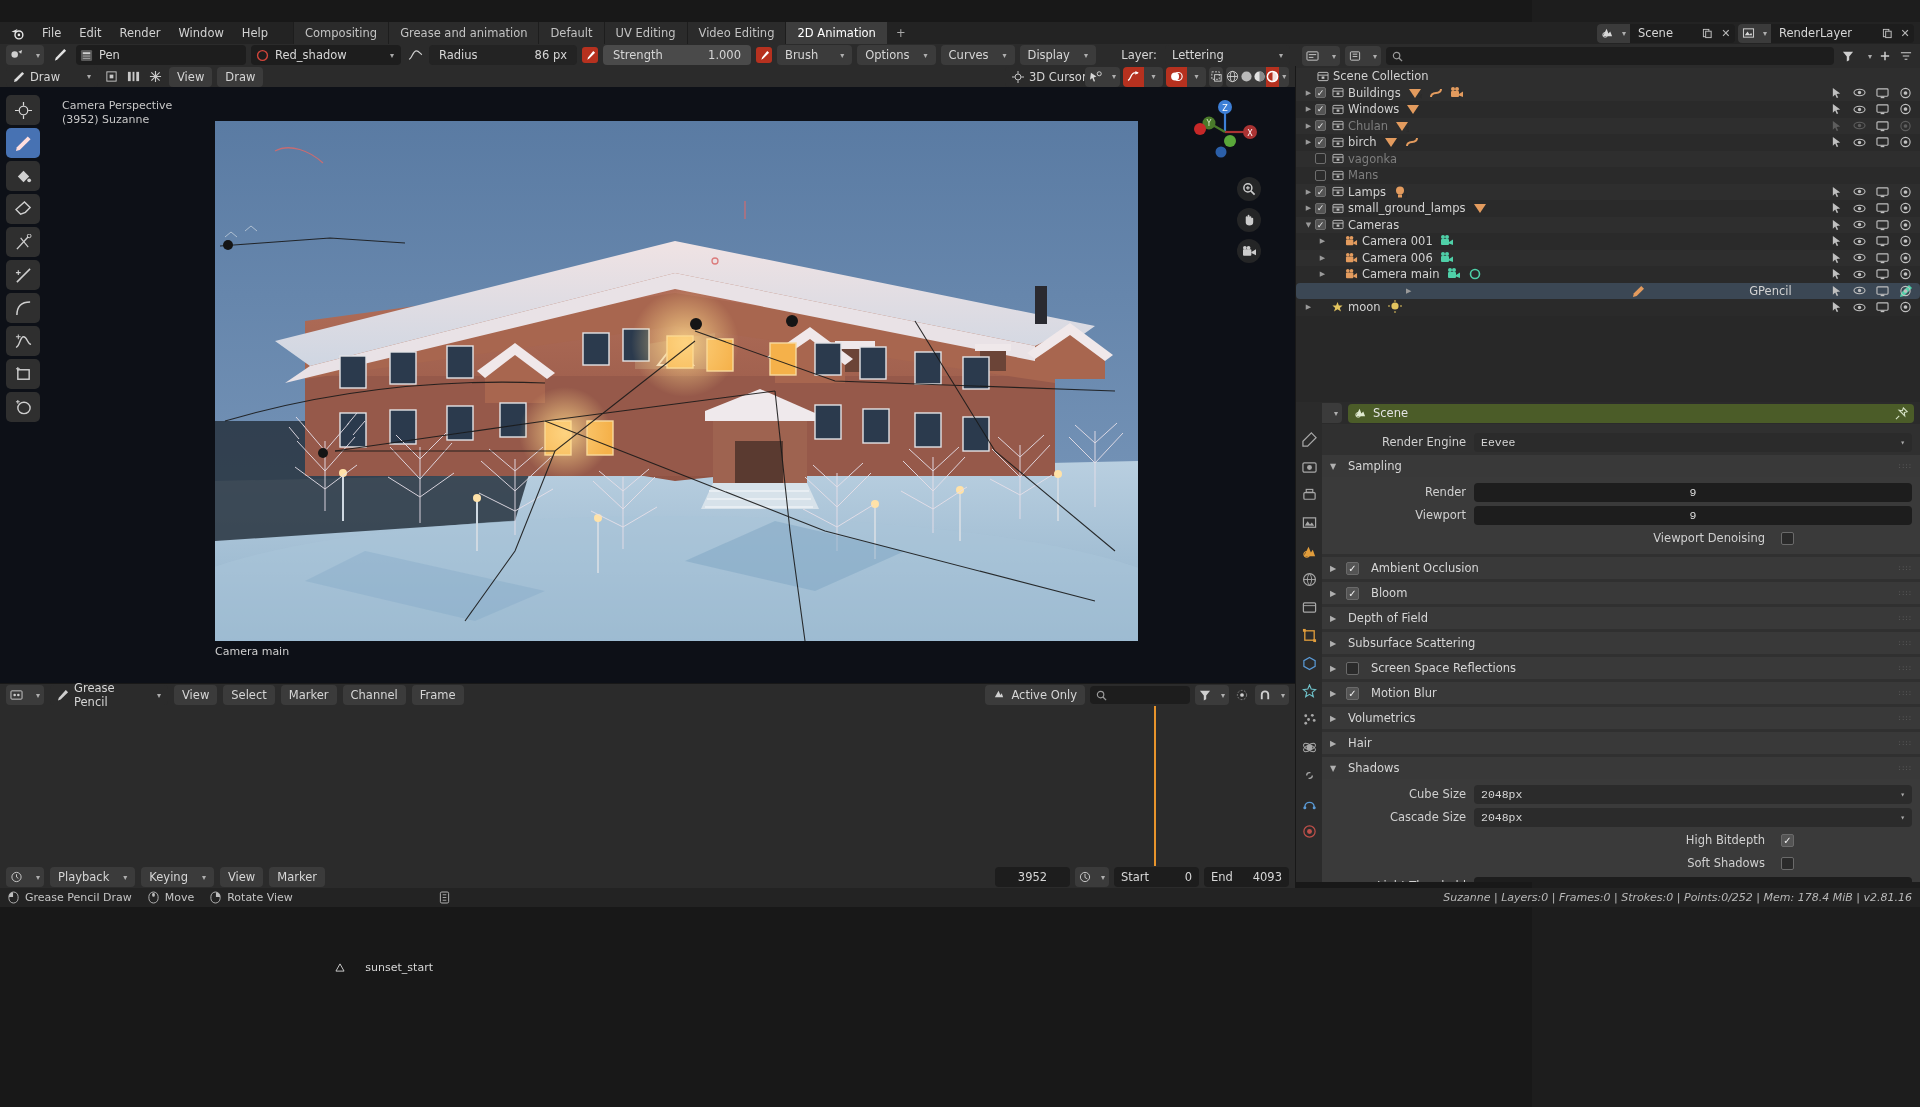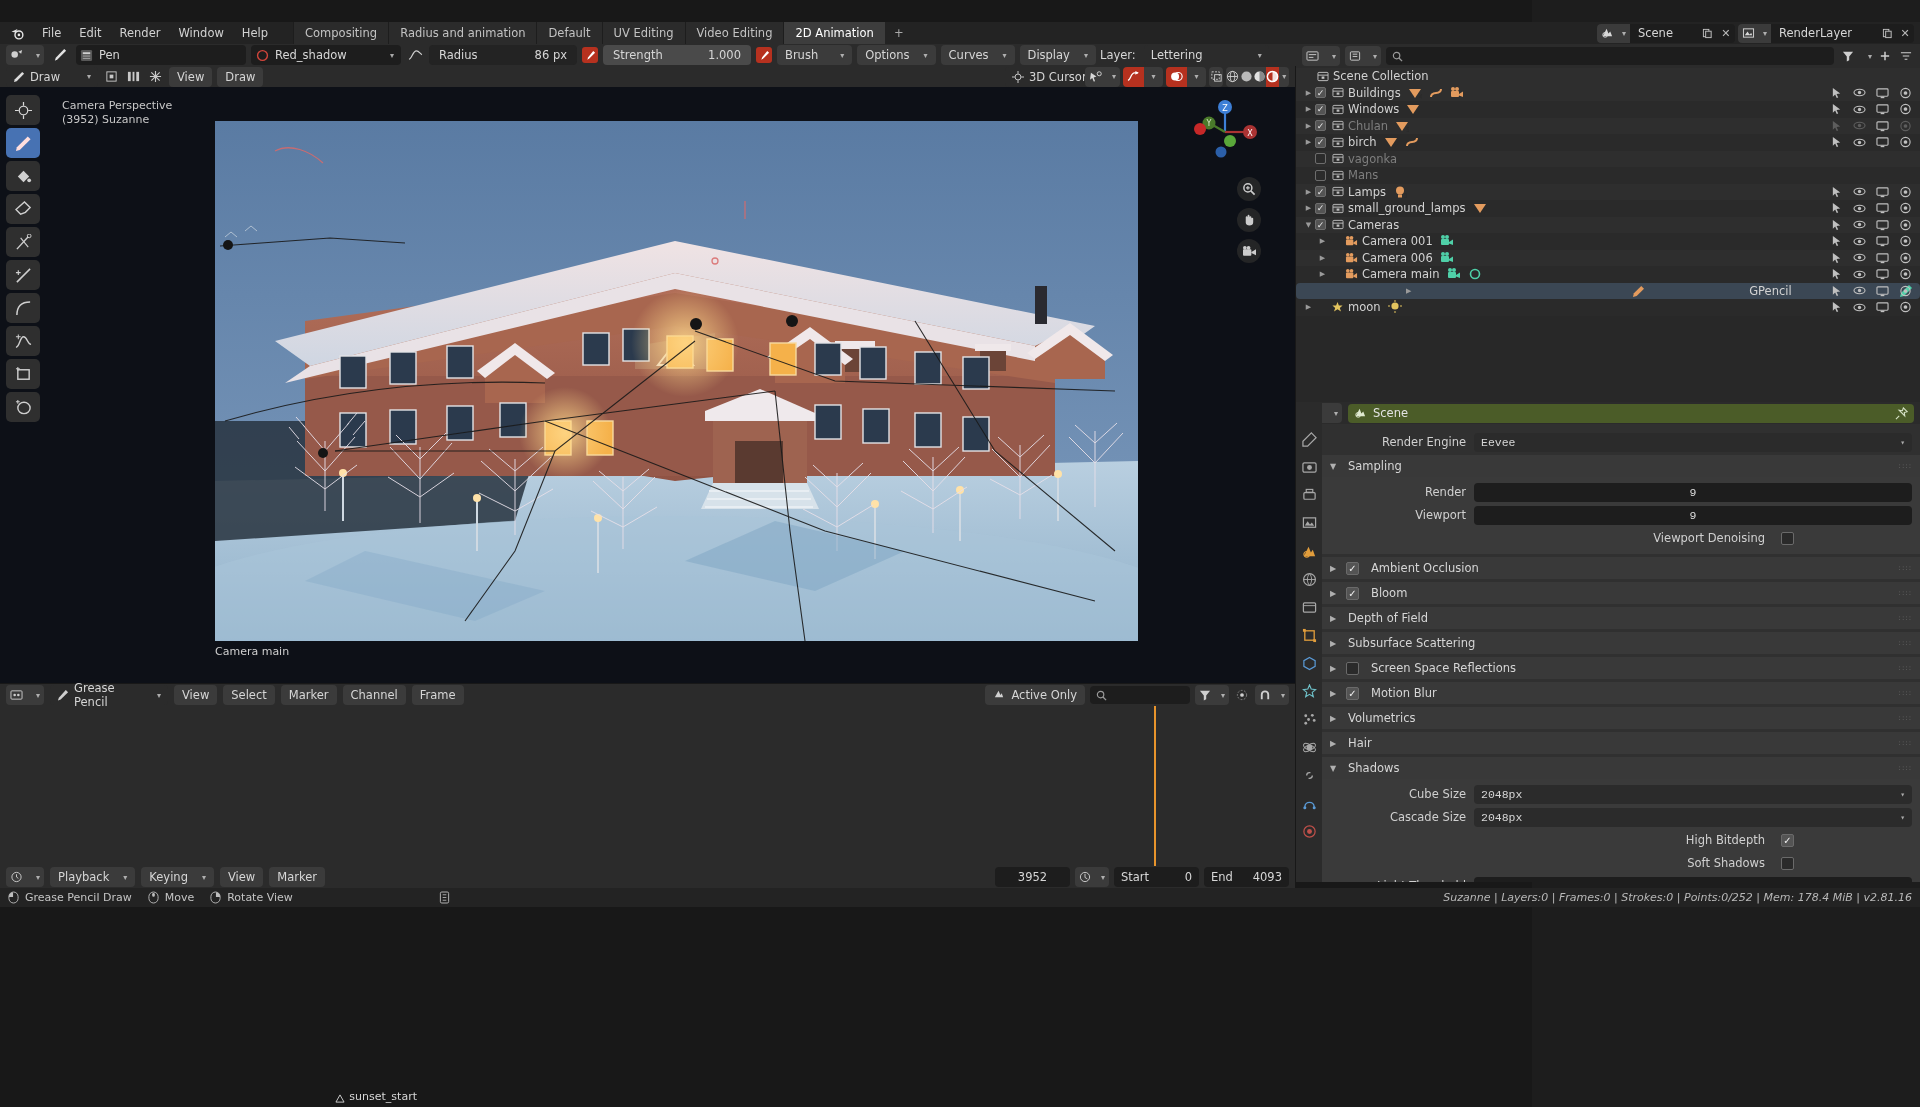--- a/index.html
+++ b/index.html
@@ -120,21 +120,21 @@
            align-items:center; justify-content:center; color:#dcdcdc;}
   .ck2{ width:13px;height:13px;border:1px solid #6a6a6a;border-radius:2px;background:#545454;
         display:inline-flex;align-items:center;justify-content:center;font-size:10px;color:#efefef;}
   .ck2.off{ background:#2a2a2a; color:transparent;}
 
   
   .dope-head{ position:absolute; left:0; top:684px; width:1295px; height:22px;
               background:#2b2b2b; display:flex; align-items:center; gap:6px; padding:0 6px;}
   .dope{ position:absolute; left:0; top:706px; width:1295px; height:160px; background:#2b2b2b;}
   .playhead{ position:absolute; top:0; width:2px; height:160px; background:#e8942c; }
-  .marker{ position:absolute; bottom:4px; font-size:11px; color:#d7d7d7; display:flex; align-items:flex-end; gap:4px;}
+  .marker{ position:absolute; bottom:4px; font-size:11px; color:#d7d7d7; display:flex; align-items:center; gap:20px;}
 
   
   .tlfoot{ position:absolute; left:0; top:866px; width:1295px; height:22px;
            background:#2b2b2b; display:flex; align-items:center; gap:6px; padding:0 6px;}
 
   
   .status{ position:absolute; left:0; top:888px; width:1920px; height:19px;
            background:#232323; display:flex; align-items:center; padding:0 8px; gap:16px;
            font-size:11px; color:#c4c4c4;}
   .statusright{ margin-left:auto; color:#b8b8b8;font-style:italic; }
@@ -155,21 +155,21 @@
     </span>
     <div class="menu">
       <span>File</span>
       <span>Edit</span>
       <span>Render</span>
       <span>Window</span>
       <span>Help</span>
     </div>
     <div class="wstabs">
       <div class="wstab">Compositing</div>
-      <div class="wstab">Radius and animation</div>
+      <div class="wstab">Grease and animation</div>
       <div class="wstab">Default</div>
       <div class="wstab">UV Editing</div>
       <div class="wstab">Video Editing</div>
       <div class="wstab active">2D Animation</div>
       <div class="wsplus">+</div>
     </div>
     <div class="topright">
       <div class="idblock">
         <span class="pre">
           <svg width="13" height="12" viewBox="0 0 14 13">
@@ -350,21 +350,21 @@
                 <circle cx="6.5" cy="6.5" r="2" fill="none" stroke="#b9b9b9"></circle>
               </svg>
             </span>
           <span>Guides</span>
         </span>
         <span class="chev">▾</span>
       </div>
     </div>
   </div>
 
-  <div style="position:absolute;left:1100px;top:44px;width:196px;height:22px;background:#2b2b2b;display:flex;align-items:center;gap:8px;padding-right:6px">
+  <div style="position:absolute;left:1100px;top:44px;width:196px;height:22px;background:#2b2b2b;display:flex;align-items:center;gap:8px;justify-content:flex-end;padding-right:6px">
     <span>Layer:</span>
     <div class="sel" style="width:125px">
       <span>Lettering</span>
       <span class="chev">▾</span>
     </div>
   </div>
 
   <div style="position:absolute;left:1085px;top:66px;width:210px;height:21px;background:#2b2b2b;display:flex;align-items:center;gap:3px;justify-content:flex-end;padding-right:6px">
     <div class="btn" style="padding:0 4px;gap:3px">
       <svg width="14" height="12" viewBox="0 0 15 13">

